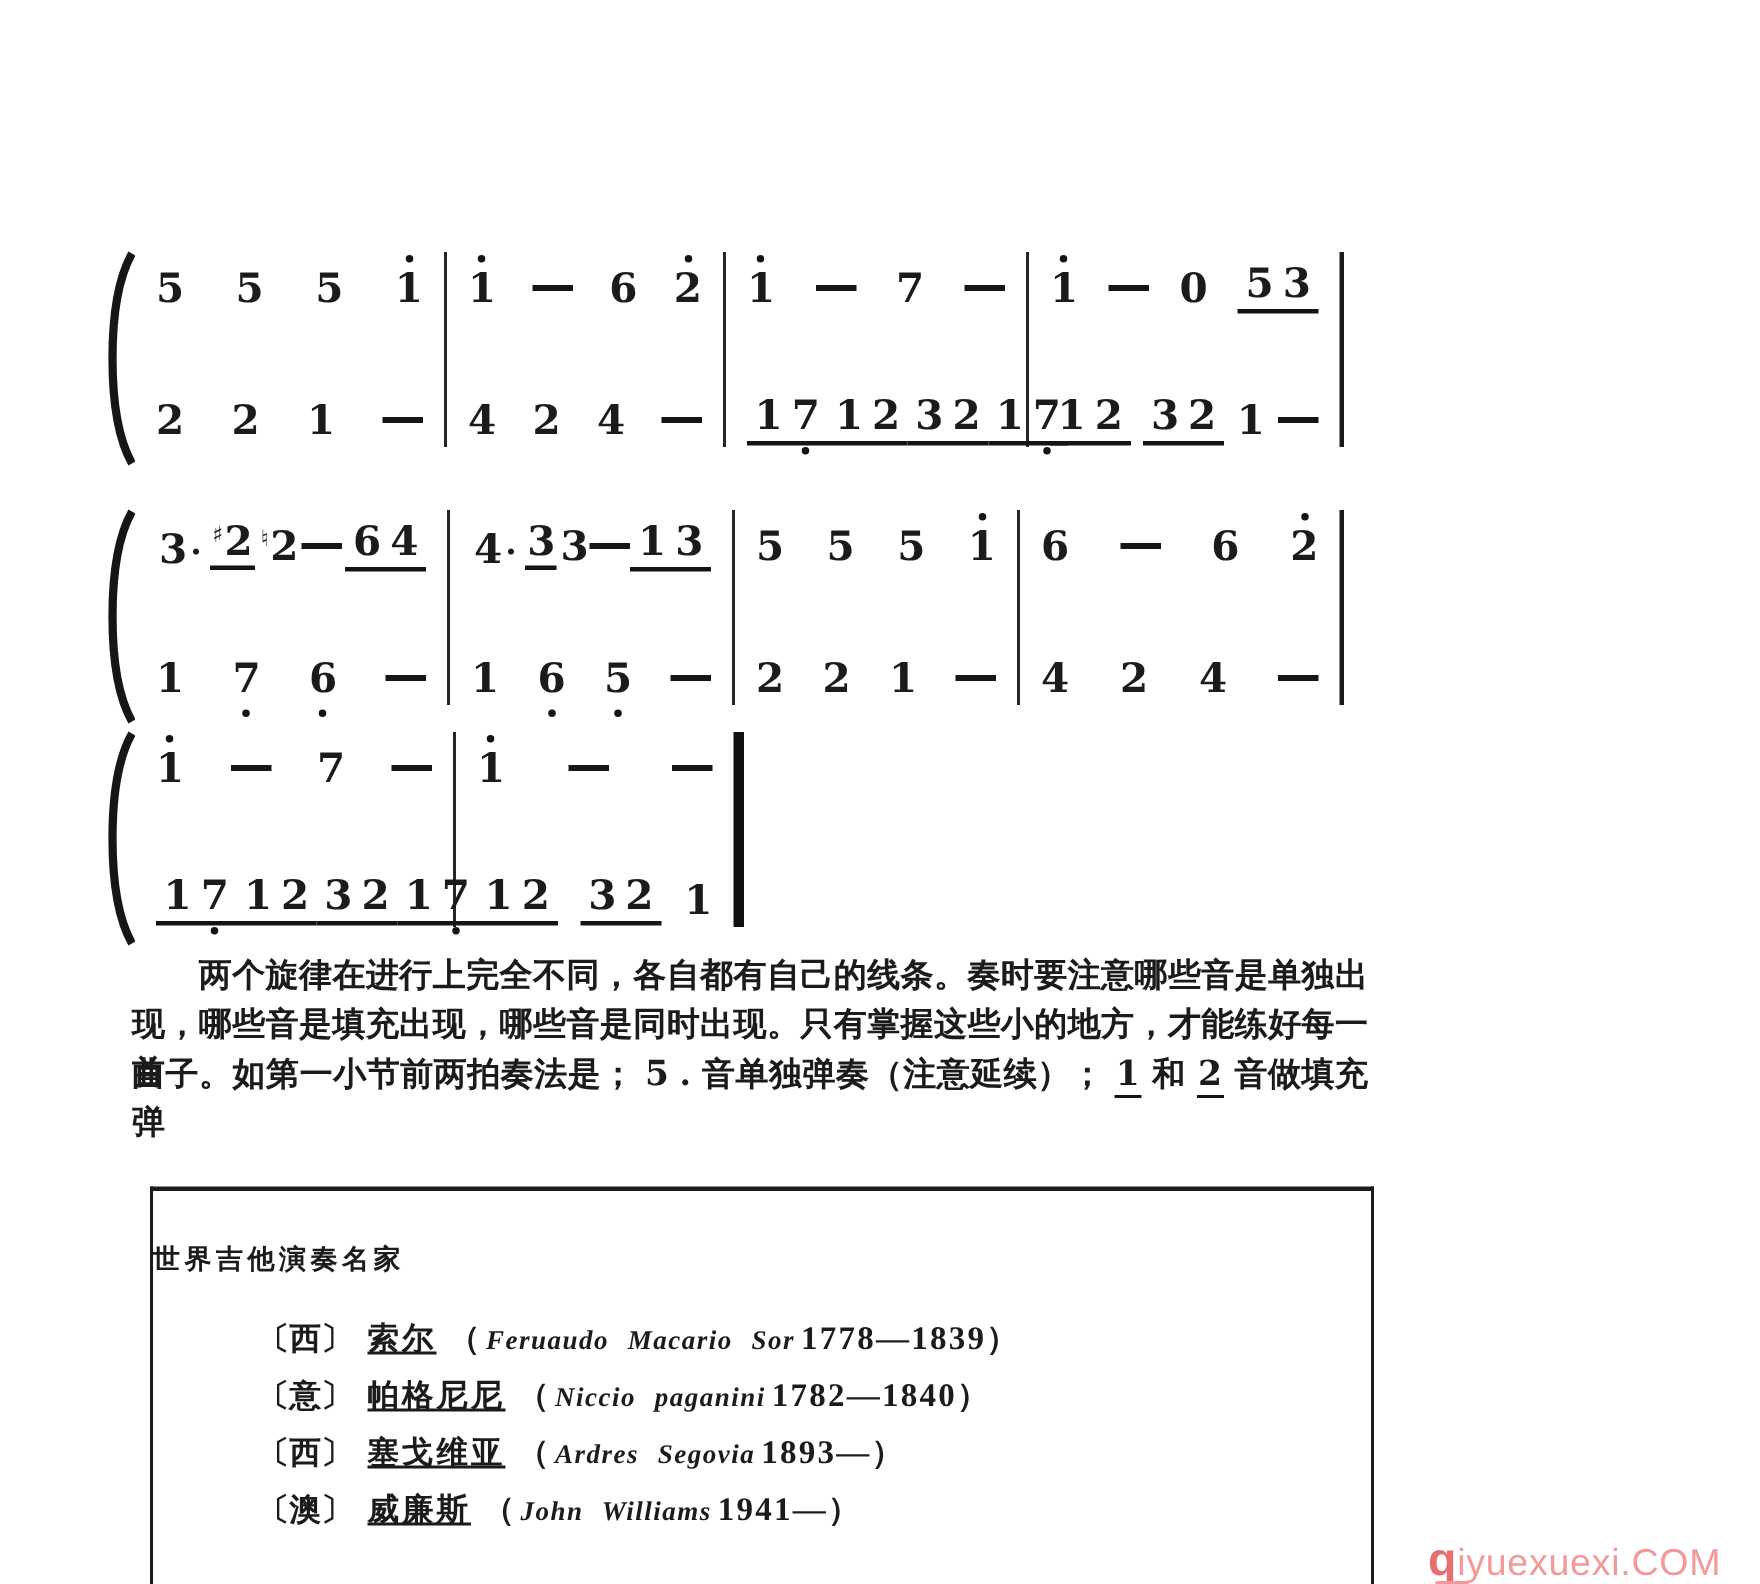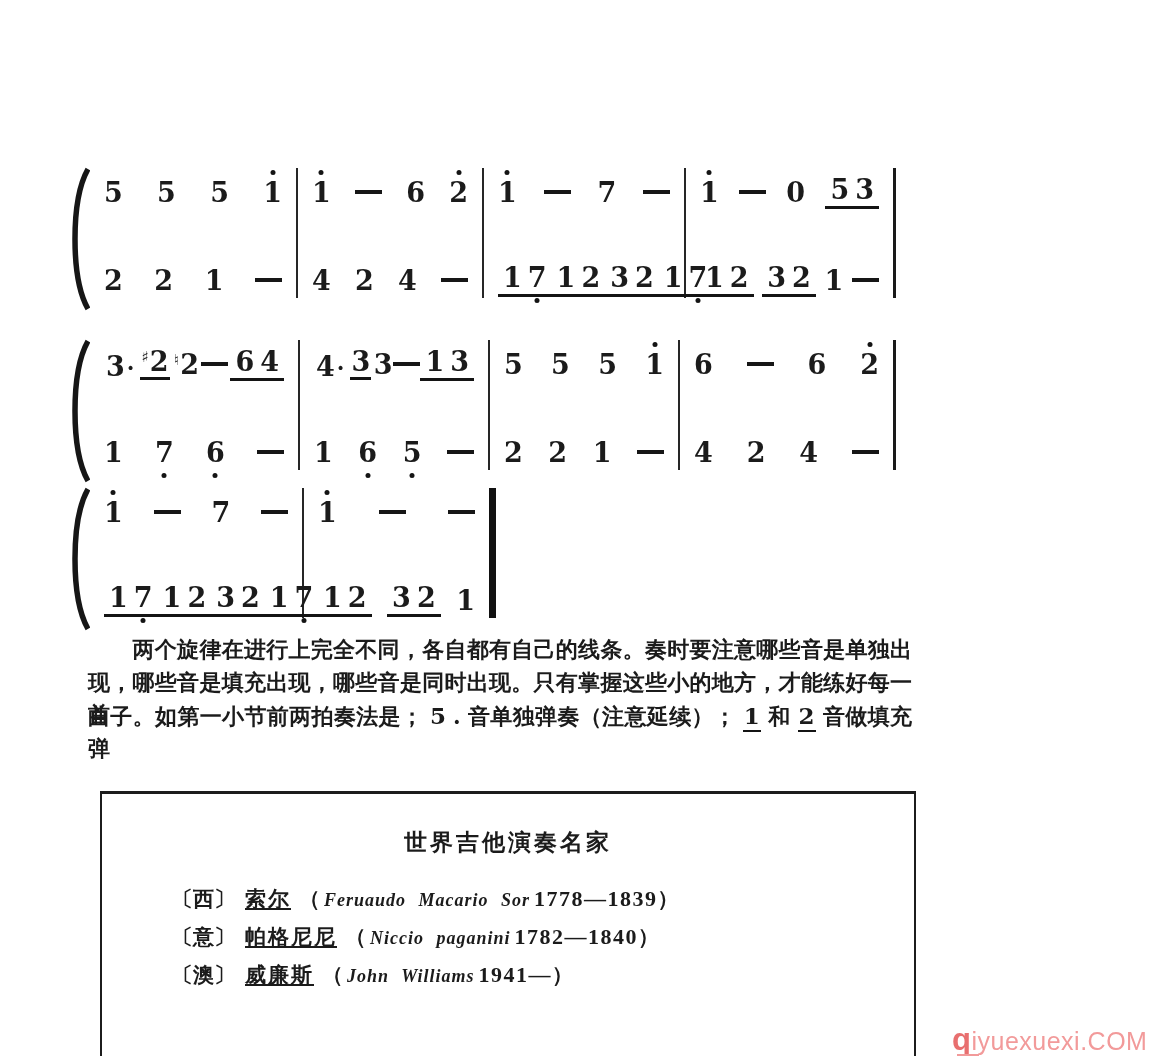--- a/index.html
+++ b/index.html
@@ -35,21 +35,21 @@
   .para-line{height:33px;line-height:32px;text-align:justify;text-align-last:justify;}
   .para-line.short{text-align-last:left;}
   .para-line.gap{margin-top:17px;}
   .inline-note{font-family:"DejaVu Serif",serif;font-size:23px;margin:0 7px;font-weight:bold;}
   .inline-note.u{border-bottom:2.5px solid #141414;padding:0 1px 1px;}
   .inline-dot{font-family:"DejaVu Serif",serif;margin-right:7px;font-weight:bold;}
 
   
   .infobox{position:absolute;left:100px;top:791px;width:816px;height:265px;box-sizing:border-box;
            border-top:3px solid #1c1c1c;border-left:2px solid #1c1c1c;border-right:2px solid #1c1c1c;}
-  .box-title{margin-top:33px;text-align:center;font-size:23px;font-weight:800;letter-spacing:3px;}
+  .box-title{margin-top:33px;font-size:18px;font-weight:800;letter-spacing:3px;}
   .entries{margin-top:22px;padding-left:70px;}
   .entry{height:38px;line-height:38px;font-size:21px;font-weight:600;}
   .entry .region{margin-right:10px;}
   .entry .cn-name{margin-right:8px;letter-spacing:2px;text-decoration:underline;}
   .entry .latin{font-family:"Liberation Serif",serif;font-style:italic;font-size:18px;
                 letter-spacing:1px;word-spacing:7px;font-weight:600;margin:0 4px;}
   .entry .years{font-family:"Liberation Serif",serif;font-size:22px;letter-spacing:1.5px;font-weight:600;}
 
   
   .watermark{position:absolute;left:952px;top:1022px;font-size:25px;letter-spacing:0.5px;
@@ -279,20 +279,21 @@
       <div class="para-line"><span>　　两个旋律在进行上完全不同，各自都有自己的线条。奏时要注意哪些音是单独出</span></div>
       <div class="para-line"><span>现，哪些音是填充出现，哪些音是同时出现。只有掌握这些小的地方，才能练好每一首</span></div>
       <div class="para-line"><span>曲子。如第一小节前两拍奏法是；</span><span class="inline-note">5</span><span class="inline-dot">.</span><span>音单独弹奏（注意延续）；</span><span class="inline-note u">1</span><span>和</span><span class="inline-note u">2</span><span>音做填充弹</span></div>
     </div>
 
   <div class="infobox">
     <div class="box-title">世界吉他演奏名家</div>
     <div class="entries" id="entries">
         <div class="entry"><span class="region">〔西〕</span><span class="cn-name">索尔</span><span>（</span><span class="latin">Feruaudo Macario Sor</span><span class="years">1778—1839</span><span>）</span></div>
         <div class="entry"><span class="region">〔意〕</span><span class="cn-name">帕格尼尼</span><span>（</span><span class="latin">Niccio paganini</span><span class="years">1782—1840</span><span>）</span></div>
+        <div class="entry"><span class="region">〔西〕</span><span class="cn-name">塞戈维亚</span><span>（</span><span class="latin">Ardres Segovia</span><span class="years">1893—</span><span>）</span></div>
         <div class="entry"><span class="region">〔澳〕</span><span class="cn-name">威廉斯</span><span>（</span><span class="latin">John Williams</span><span class="years">1941—</span><span>）</span></div>
       </div>
   </div>
 
   <div class="watermark" style="color: rgb(242, 154, 154);">
     <span class="wm-q" style="color: rgb(232, 111, 111);">q</span><span class="wm-rest">iyuexuexi.COM</span>
     <span class="wm-bar" style="background: rgb(242, 154, 154);"></span>
   </div>
 
 </div>

